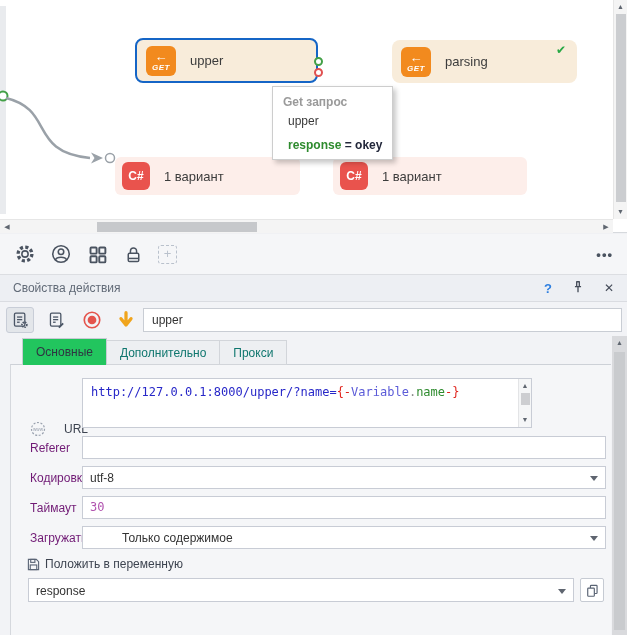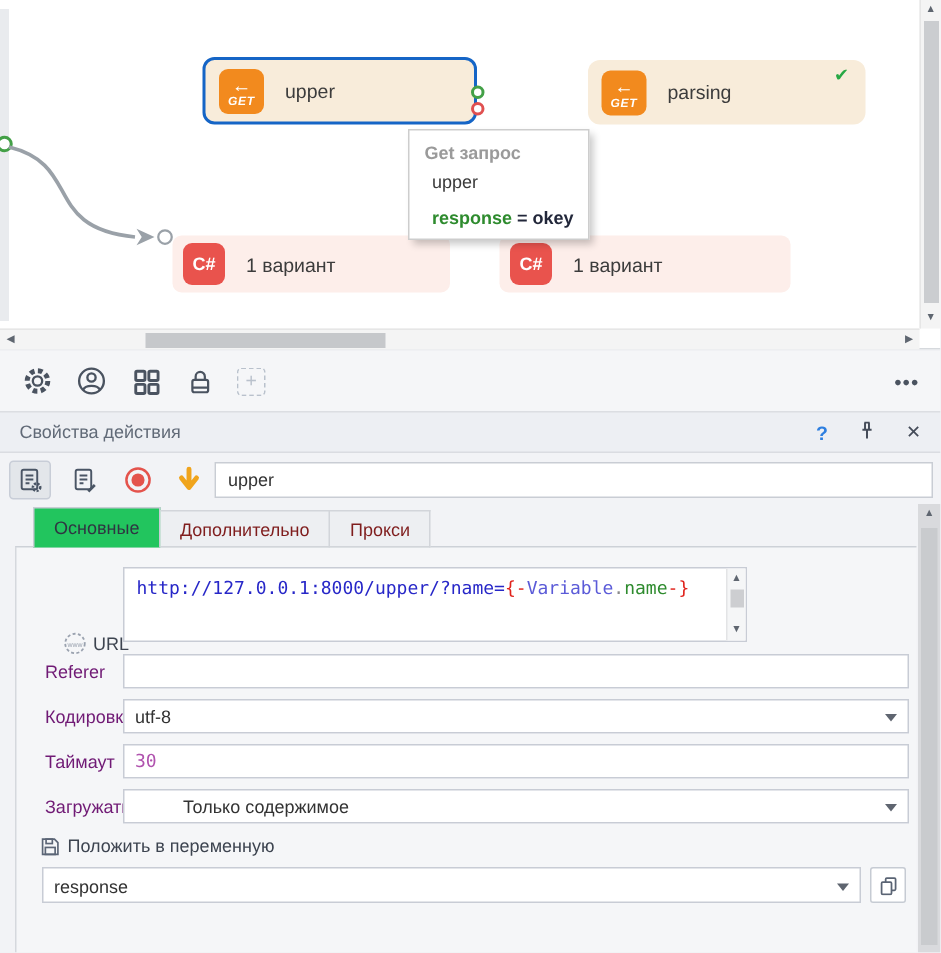--- a/index.html
+++ b/index.html
@@ -72,36 +72,36 @@
   
   #panel-body { left:0; top:302px; width:627px; height:333px; background:#f2f3f6; }
   .ir-btn { position:absolute; top:5px; width:28px; height:26px; display:flex; align-items:center; justify-content:center; border-radius:3px; }
   .ir-btn svg { stroke:#4a5565; fill:none; stroke-width:1.5; }
   .ir-selected { background:#e3e6ea; border:1px solid #c8cdd7; }
   #action-name-input { position:absolute; left:143px; top:6px; width:479px; height:24px; border:1px solid #c9cdd4;
     background:#fff; padding-left:8px; font-size:12px; color:#333; font-family:inherit; }
 
   
   #tabs { position:absolute; left:22px; top:36px; height:27px; display:flex; align-items:flex-end; z-index:3; }
-  .tab { padding:0 13px; font-size:12px; color:#7f1d1d; display:flex; align-items:center; }
+  .tab { padding:0 13px; font-size:12px; color:#0f766e; display:flex; align-items:center; }
   .tab-active { height:27px; background:#22c55e; border:1px solid #c8ccd4; border-bottom:none; color:#2f3542; }
   .tab-idle { height:25px; background:#edeff2; border:1px solid #d2d5da; border-left:none; }
 
   #tab-content { position:absolute; left:10px; top:62px; width:601px; height:271px; background:#f5f6f8;
     border-left:1px solid #d5d8dd; border-top:1px solid #cdd1d7; }
 
   
   .f-label { position:absolute; color:#701a75; font-size:12px;text-align:center; }
   .f-input, .f-select { position:absolute; background:#fff; border:1px solid #c8ccd5; }
   .f-text { padding:4px 0 0 7px; font-size:12px; color:#333; }
   .dd-arrow { position:absolute; right:7px; top:9px; width:0; height:0;
     border-left:4px solid transparent; border-right:4px solid transparent; border-top:5px solid #5f6570; }
 
-  #url-label-wrap { position:absolute; left:42px; top:95px; display:flex; align-items:center; gap:4px;margin-top:24px; }
-  #url-area { position:absolute; left:82px; top:76px; width:416px; height:50px; background:#fff; border:1px solid #c8ccd5; }
+  #url-label-wrap { position:absolute; left:30px; top:95px; display:flex; align-items:center; gap:18px;margin-top:24px; }
+  #url-area { position:absolute; left:82px; top:76px; width:450px; height:50px; background:#fff; border:1px solid #c8ccd5; }
   #url-text { padding:6px 8px; font-family:"DejaVu Sans Mono", monospace; font-size:12px; white-space:nowrap; overflow:hidden; }
   .u-base{color:#2727c8} .u-brace{color:#e0231c} .u-var{color:#5b5bd8} .u-dot{color:#8a8a8a} .u-prop{color:#2e8b2e}
   #url-scroll { position:absolute; right:0; top:0; bottom:0; width:13px; background:#f5f6f7; border-left:1px solid #e3e4e6; }
   #url-scroll .thumb { position:absolute; left:2px; top:14px; width:9px; height:12px; background:#cdced1; }
   #url-scroll .dn { position:absolute; bottom:0; width:100%; }
 
   #referer-label { left:30px; top:139px; }
   #referer-input { left:82px; top:134px; width:524px; height:23px; }
   #encoding-label { left:30px; top:169px; }
   #encoding-select { left:82px; top:164px; width:524px; height:23px; }

